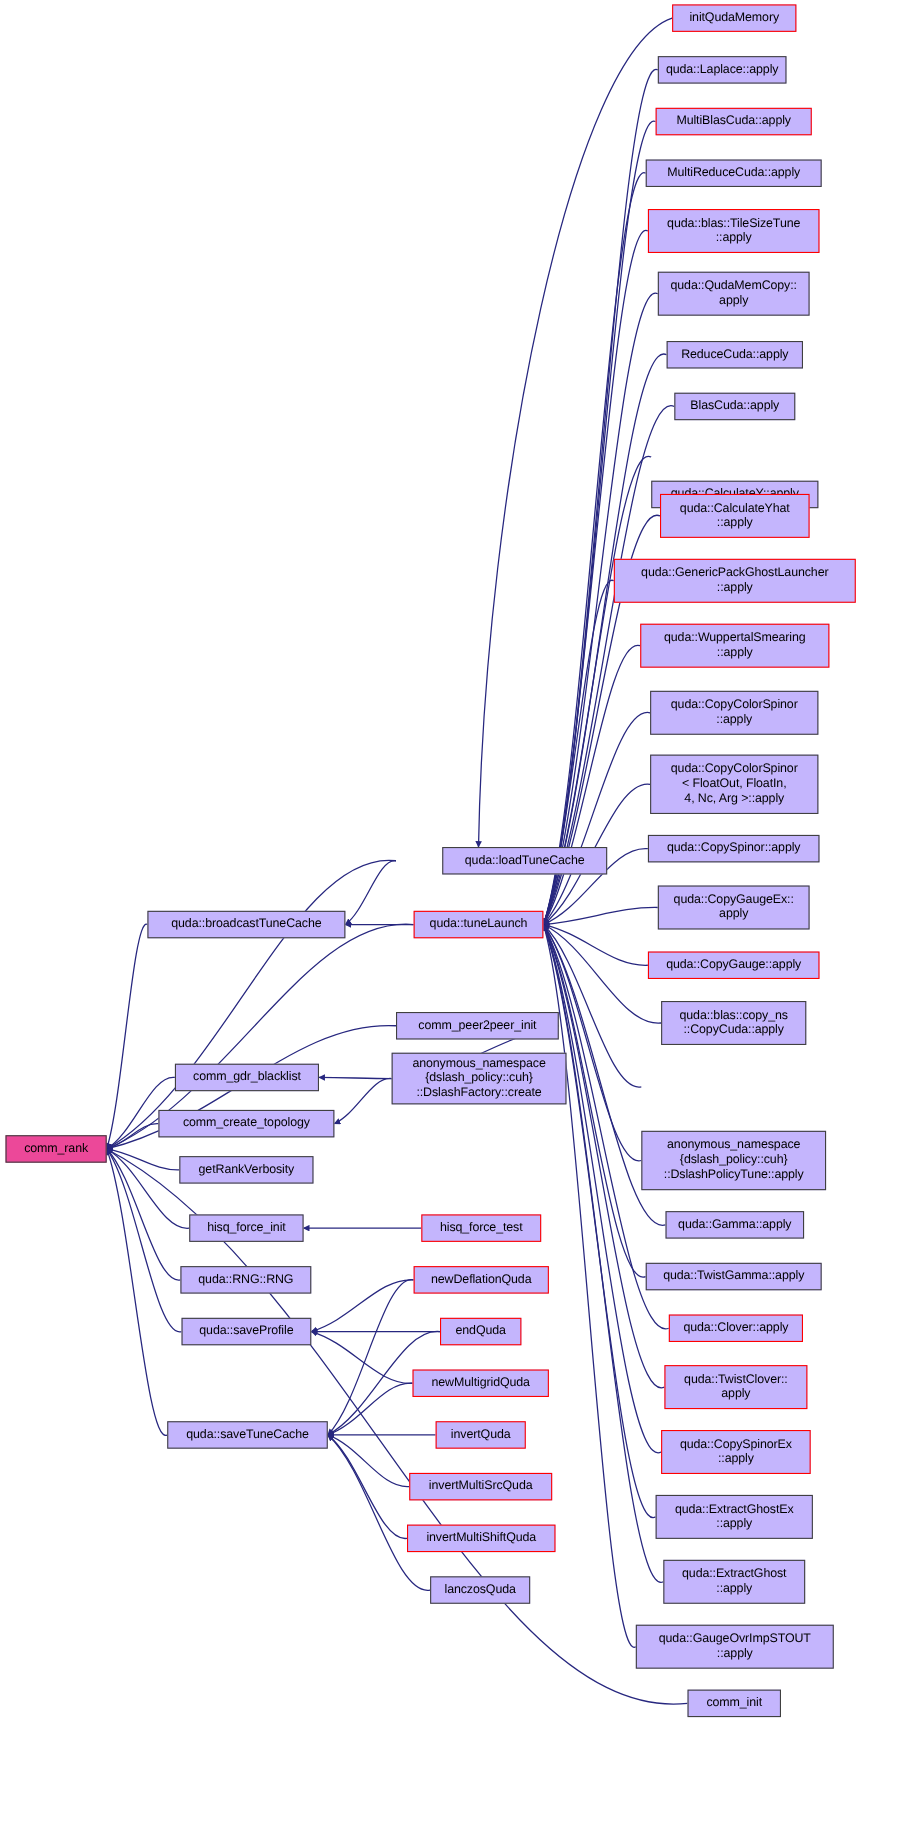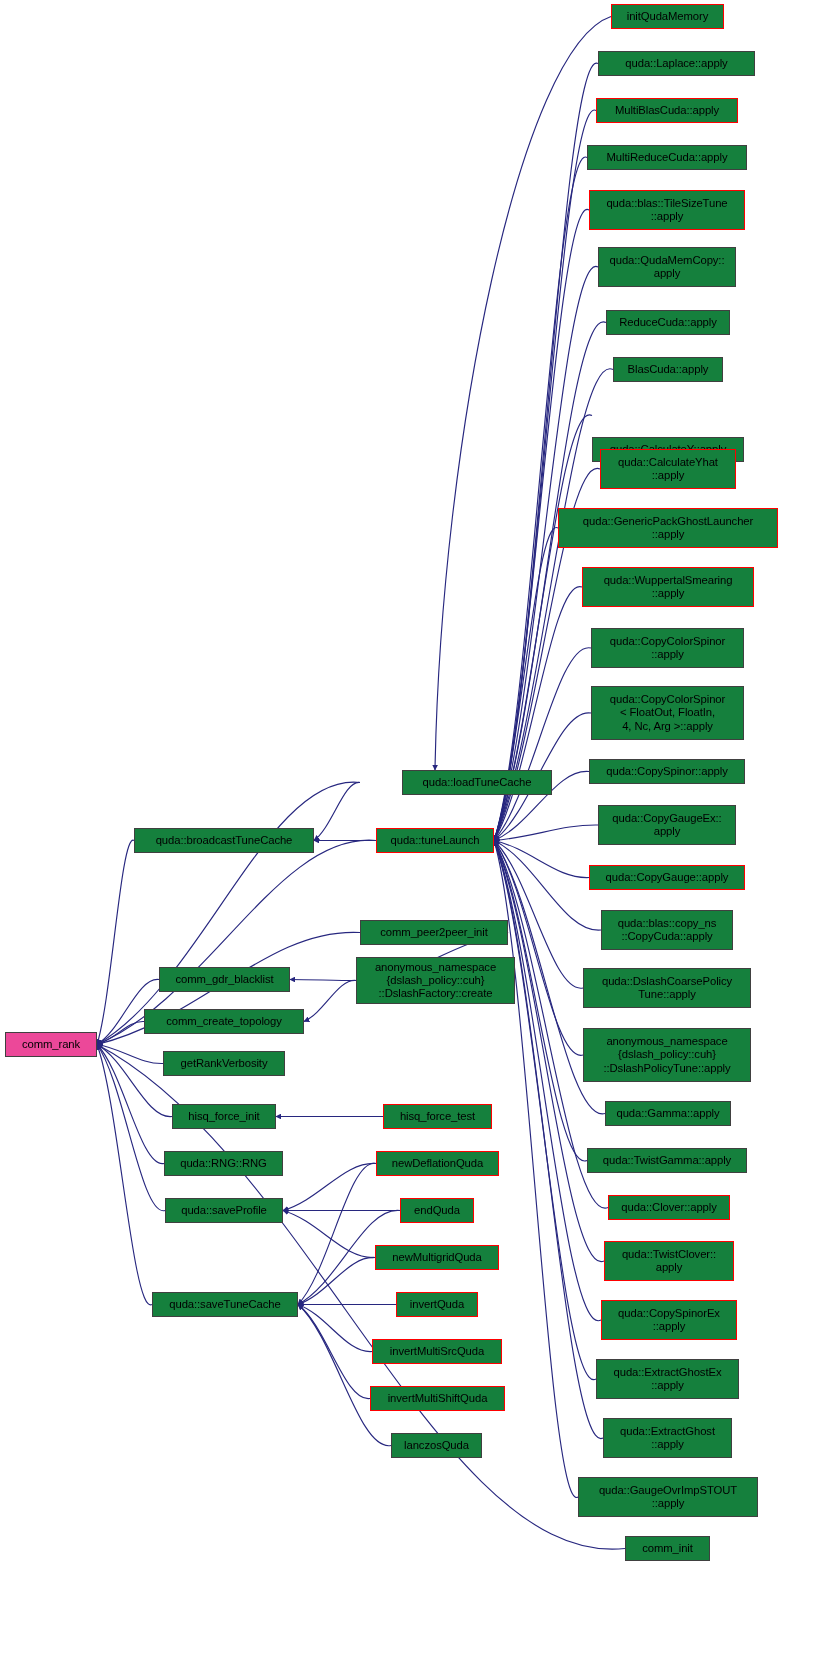--- a/index.html
+++ b/index.html
@@ -22,21 +22,21 @@
     height: 1657px;
     pointer-events: none;
   }
   .node {
     position: absolute;
     box-sizing: border-box;
     display: flex;
     align-items: center;
     justify-content: center;
     text-align: center;
-    background: #15803d;
+    background: #c4b5fd;
     border: 1px solid #404040;
     color: #000000;
     font-size: 11.3px;
     line-height: 13.2px;
     letter-spacing: -0.1px;
     white-space: pre-line;
     z-index: 5;
   }
   .node.red {
     border: 1px solid #ff0000;
@@ -130,21 +130,21 @@
     <div class="node red" style="left: 376px; top: 1151px; width: 123px; height: 25px;">newDeflationQuda</div>
     <div class="node" style="left: 165px; top: 1198px; width: 118px; height: 25px;">quda::saveProfile</div>
     <div class="node red" style="left: 400px; top: 1198px; width: 74px; height: 25px;">endQuda</div>
     <div class="node red" style="left: 375px; top: 1245px; width: 124px; height: 25px;">newMultigridQuda</div>
     <div class="node" style="left: 152px; top: 1292px; width: 146px; height: 25px;">quda::saveTuneCache</div>
     <div class="node red" style="left: 396px; top: 1292px; width: 82px; height: 25px;">invertQuda</div>
     <div class="node red" style="left: 372px; top: 1339px; width: 130px; height: 25px;">invertMultiSrcQuda</div>
     <div class="node red" style="left: 370px; top: 1386px; width: 135px; height: 25px;">invertMultiShiftQuda</div>
     <div class="node" style="left: 391px; top: 1433px; width: 91px; height: 25px;">lanczosQuda</div>
     <div class="node red" style="left: 611px; top: 4px; width: 113px; height: 25px;">initQudaMemory</div>
-    <div class="node" style="left: 598px; top: 51px; width: 157px; height: 25px;">quda::Laplace::apply</div>
+    <div class="node" style="left: 598px; top: 51px; width: 117px; height: 25px;">quda::Laplace::apply</div>
     <div class="node red" style="left: 596px; top: 98px; width: 142px; height: 25px;">MultiBlasCuda::apply</div>
     <div class="node" style="left: 587px; top: 145px; width: 160px; height: 25px;">MultiReduceCuda::apply</div>
     <div class="node red" style="left: 589px; top: 190px; width: 156px; height: 40px;">quda::blas::TileSizeTune
 ::apply</div>
     <div class="node" style="left: 598px; top: 247px; width: 138px; height: 40px; text-align: center;">quda::QudaMemCopy::
 apply</div>
     <div class="node" style="left: 606px; top: 310px; width: 124px; height: 25px;">ReduceCuda::apply</div>
     <div class="node" style="left: 613px; top: 357px; width: 110px; height: 25px;">BlasCuda::apply</div>
     <div class="node" style="left: 592px; top: 403px; width: 152px; height: 25px; margin-top: 34px;">quda::CalculateY::apply</div>
     <div class="node red" style="left: 600px; top: 449px; width: 136px; height: 40px;">quda::CalculateYhat
@@ -157,22 +157,20 @@
 ::apply</div>
     <div class="node" style="left: 591px; top: 686px; width: 153px; height: 54px;">quda::CopyColorSpinor
 &lt; FloatOut, FloatIn,
 4, Nc, Arg &gt;::apply</div>
     <div class="node" style="left: 589px; top: 759px; width: 156px; height: 25px;">quda::CopySpinor::apply</div>
     <div class="node" style="left: 598px; top: 805px; width: 138px; height: 40px;">quda::CopyGaugeEx::
 apply</div>
     <div class="node red" style="left: 589px; top: 865px; width: 156px; height: 25px;">quda::CopyGauge::apply</div>
     <div class="node" style="left: 601px; top: 910px; width: 132px; height: 40px;">quda::blas::copy_ns
 ::CopyCuda::apply</div>
-    <div class="node" style="left: 583px; top: 968px; width: 168px; height: 40px;">quda::DslashCoarsePolicy
-Tune::apply</div>
     <div class="node" style="left: 583px; top: 1028px; width: 168px; height: 54px;">anonymous_namespace
 {dslash_policy::cuh}
 ::DslashPolicyTune::apply</div>
     <div class="node" style="left: 605px; top: 1101px; width: 126px; height: 25px;">quda::Gamma::apply</div>
     <div class="node" style="left: 587px; top: 1148px; width: 160px; height: 25px;">quda::TwistGamma::apply</div>
     <div class="node red" style="left: 608px; top: 1195px; width: 122px; height: 25px;">quda::Clover::apply</div>
     <div class="node red" style="left: 604px; top: 1241px; width: 130px; height: 40px;">quda::TwistClover::
 apply</div>
     <div class="node red" style="left: 601px; top: 1300px; width: 136px; height: 40px;">quda::CopySpinorEx
 ::apply</div>

